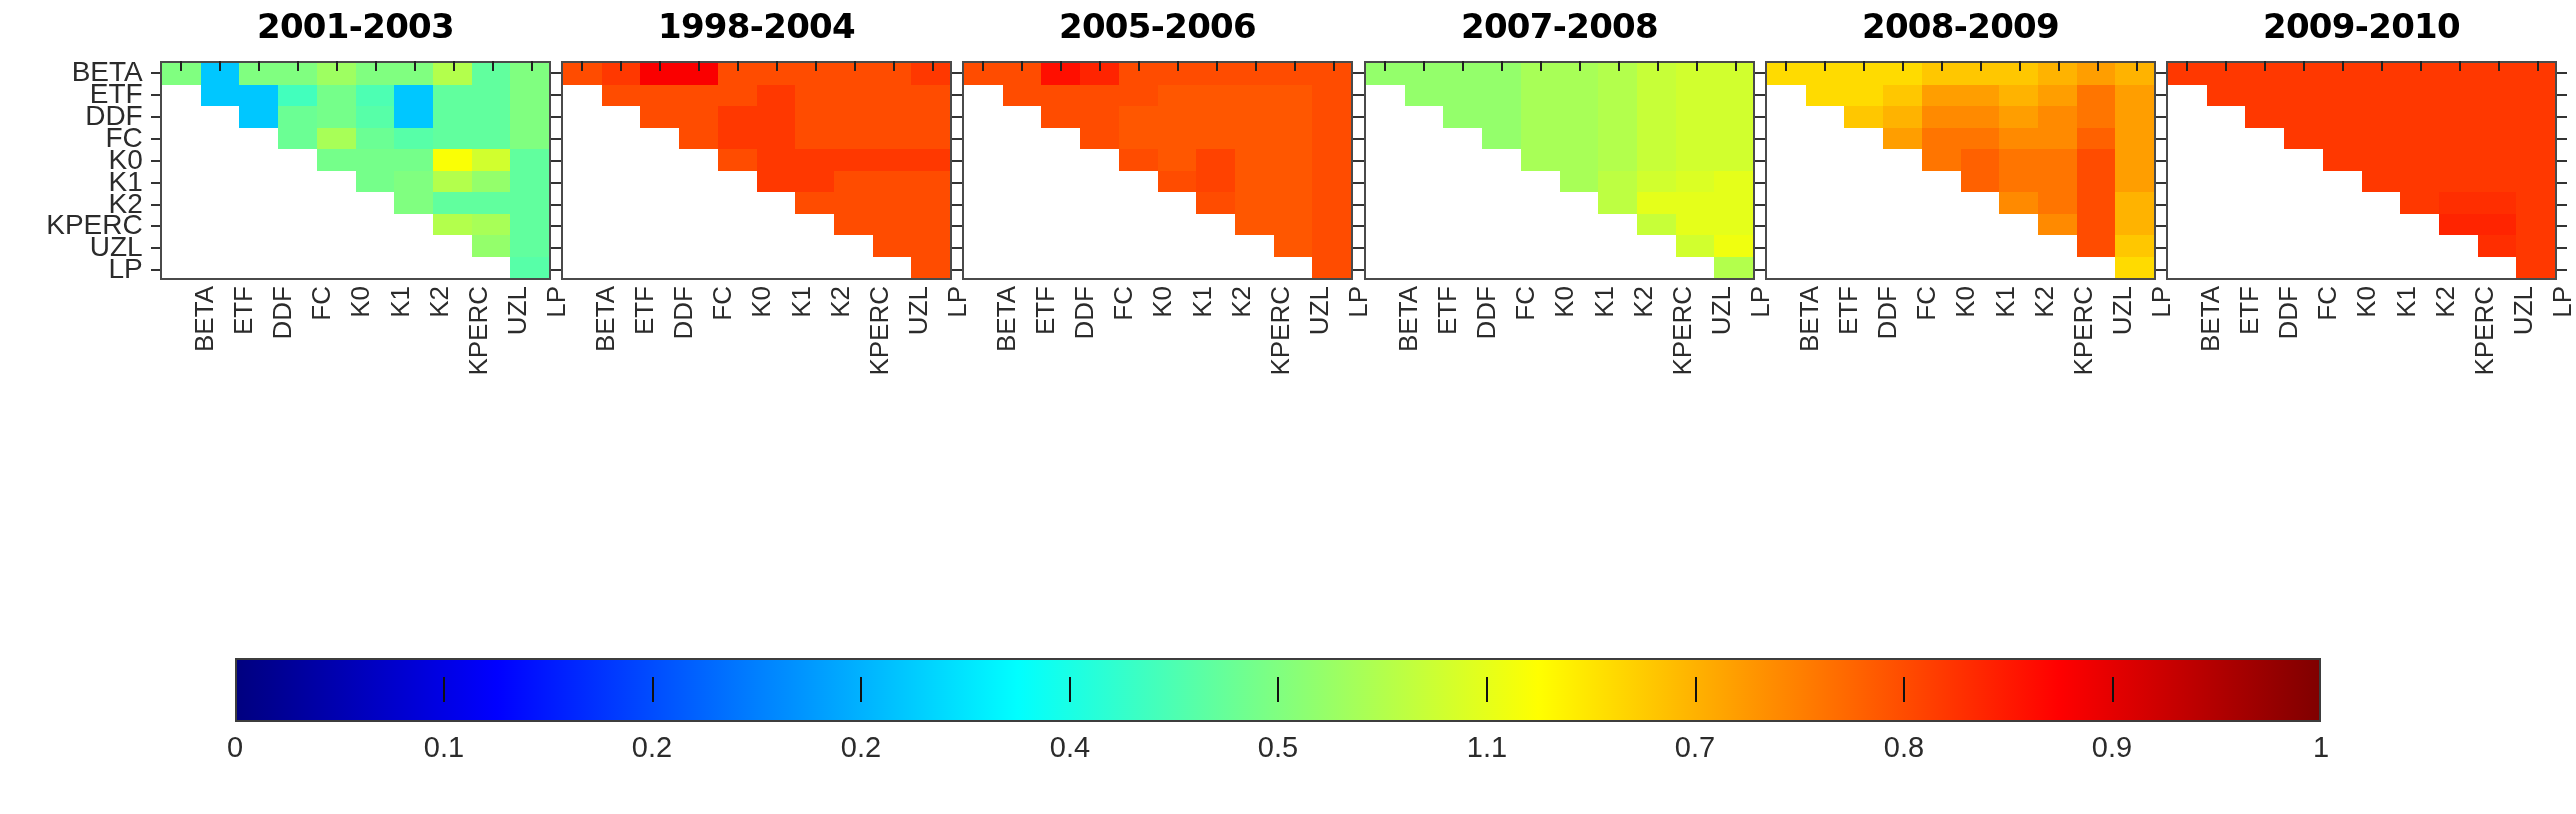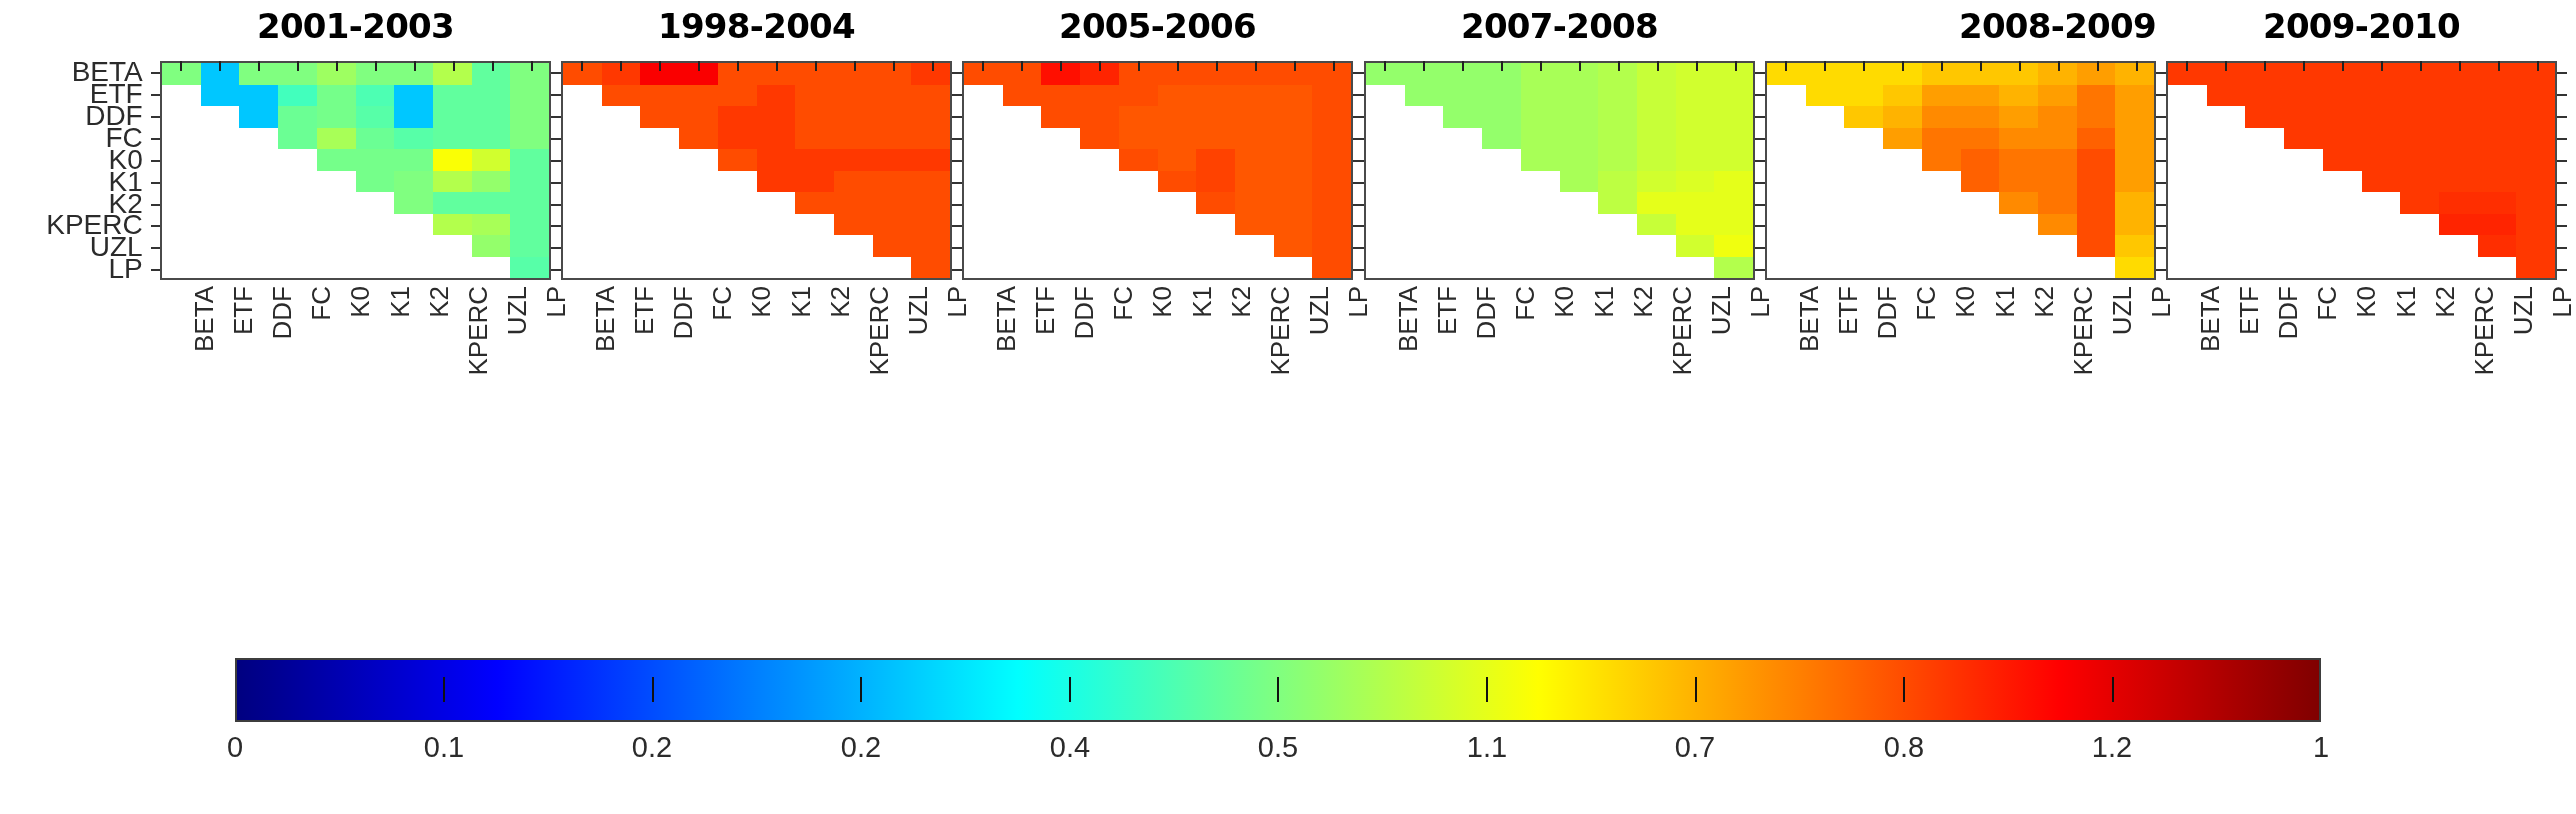--- a/index.html
+++ b/index.html
@@ -633,21 +633,21 @@
         <div class="xlabel" style="left: 68px;">ETF</div>
         <div class="xlabel" style="left: 107px;">DDF</div>
         <div class="xlabel" style="left: 146px;">FC</div>
         <div class="xlabel" style="left: 185px;">K0</div>
         <div class="xlabel" style="left: 225px;">K1</div>
         <div class="xlabel" style="left: 264px;">K2</div>
         <div class="xlabel" style="left: 303px;">KPERC</div>
         <div class="xlabel" style="left: 342px;">UZL</div>
         <div class="xlabel" style="left: 381px;">LP</div>
       </div>
-      <div class="panel-title" style="left: 1765px; top: 5.8px; text-align: right;">2008-2009</div>
+      <div class="panel-title" style="left: 1765px; top: 5.8px;">2008-2009</div>
       <div class="panel" style="left: 1765px;">
         <div class="grid">
           <div class="cell" style="background: rgb(255, 219, 0);"></div>
           <div class="cell" style="background: rgb(255, 219, 0);"></div>
           <div class="cell" style="background: rgb(255, 219, 0);"></div>
           <div class="cell" style="background: rgb(255, 219, 0);"></div>
           <div class="cell" style="background: rgb(255, 199, 0);"></div>
           <div class="cell" style="background: rgb(255, 199, 0);"></div>
           <div class="cell" style="background: rgb(255, 199, 0);"></div>
           <div class="cell" style="background: rgb(255, 179, 0);"></div>
@@ -951,17 +951,17 @@
       <div class="cblabel" style="left: 1070px;">0.4</div>
       <div class="cbtick" style="left: 1277px; top: 677px;"></div>
       <div class="cblabel" style="left: 1278px;">0.5</div>
       <div class="cbtick" style="left: 1486px; top: 677px;"></div>
       <div class="cblabel" style="left: 1487px;">1.1</div>
       <div class="cbtick" style="left: 1695px; top: 677px;"></div>
       <div class="cblabel" style="left: 1695px;">0.7</div>
       <div class="cbtick" style="left: 1903px; top: 677px;"></div>
       <div class="cblabel" style="left: 1904px;">0.8</div>
       <div class="cbtick" style="left: 2112px; top: 677px;"></div>
-      <div class="cblabel" style="left: 2112px;">1.2</div>
+      <div class="cblabel" style="left: 2112px;">0.9</div>
       <div class="cblabel" style="left: 2321px;">1</div>
     </div>
 </div>
 
 
 </body></html>

